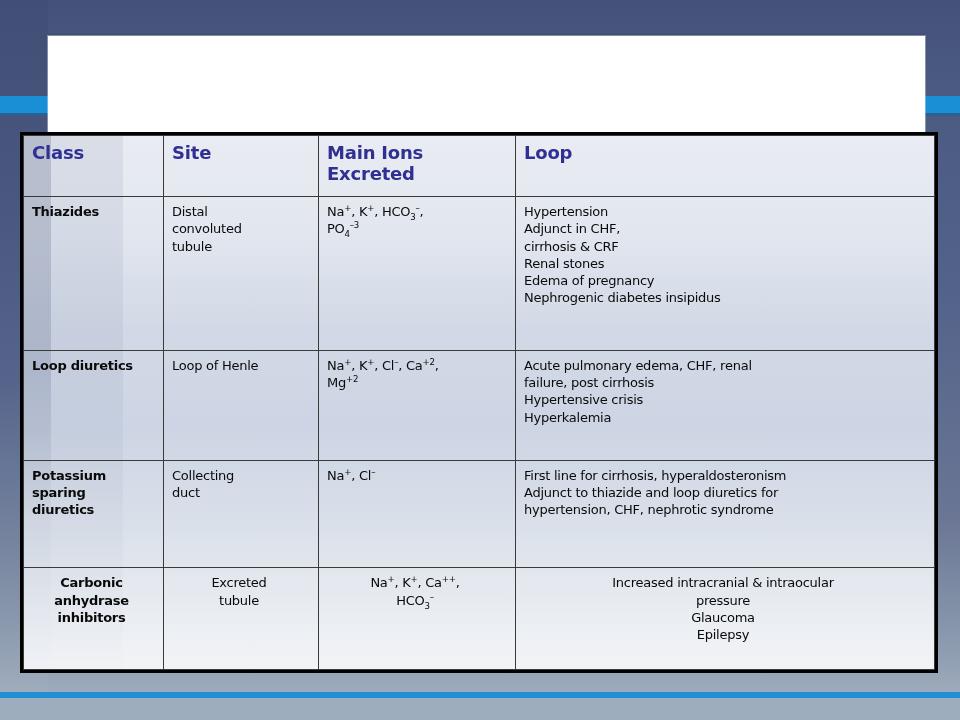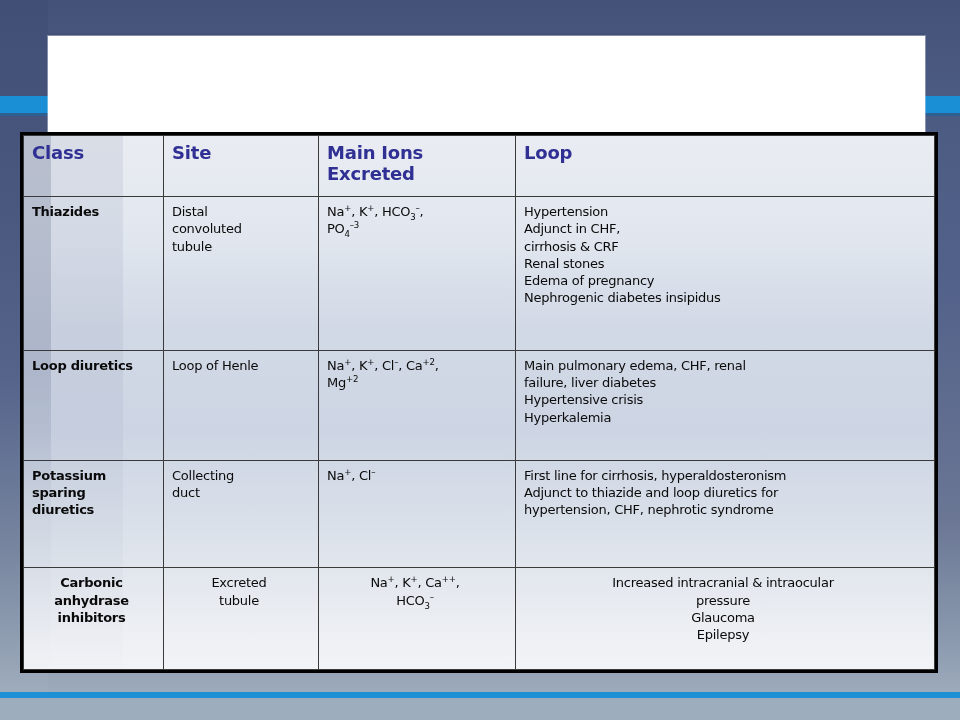--- a/index.html
+++ b/index.html
@@ -257,22 +257,22 @@
           <tr class="r2">
             <td class="cls">Loop diuretics</td>
             <td>
               <span class="cellline">Loop of Henle</span>
             </td>
             <td>
               <span class="cellline"><span>Na</span><sup>+</sup><span>, K</span><sup>+</sup><span>, Cl</span><sup>–</sup><span>, Ca</span><sup>+2</sup><span>,</span></span>
               <span class="cellline"><span>Mg</span><sup>+2</sup></span>
             </td>
             <td>
-              <span class="cellline">Main pulmonary edema, CHF, renal</span>
-              <span class="cellline">failure, liver diabetes</span>
+              <span class="cellline">Acute pulmonary edema, CHF, renal</span>
+              <span class="cellline">failure, post cirrhosis</span>
               <span class="cellline">Hypertensive crisis</span>
               <span class="cellline">Hyperkalemia</span>
             </td>
           </tr>
           <tr class="r3">
             <td class="cls">Potassium sparing diuretics</td>
             <td>
               <span class="cellline">Collecting</span>
               <span class="cellline">duct</span>
             </td>

